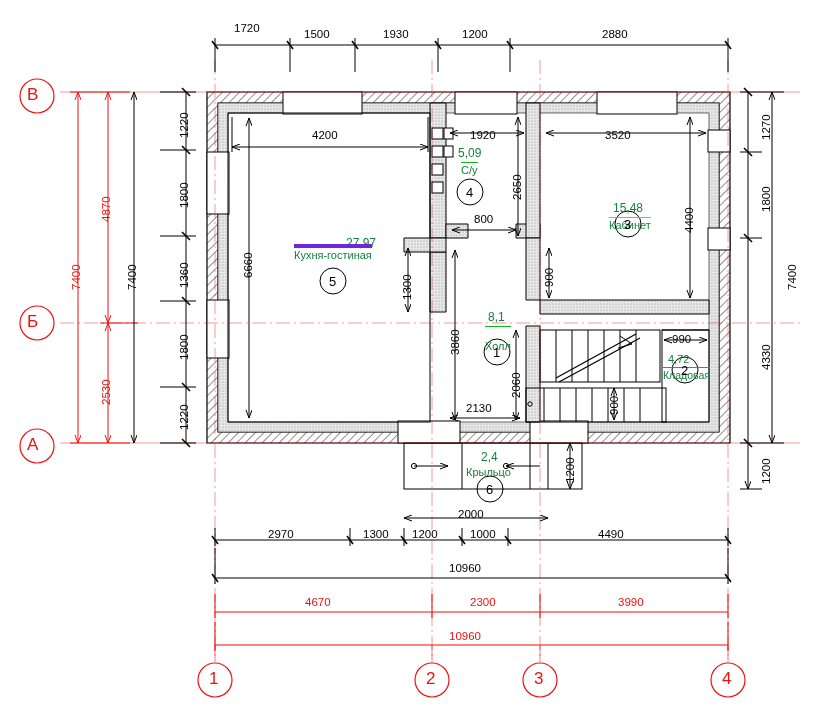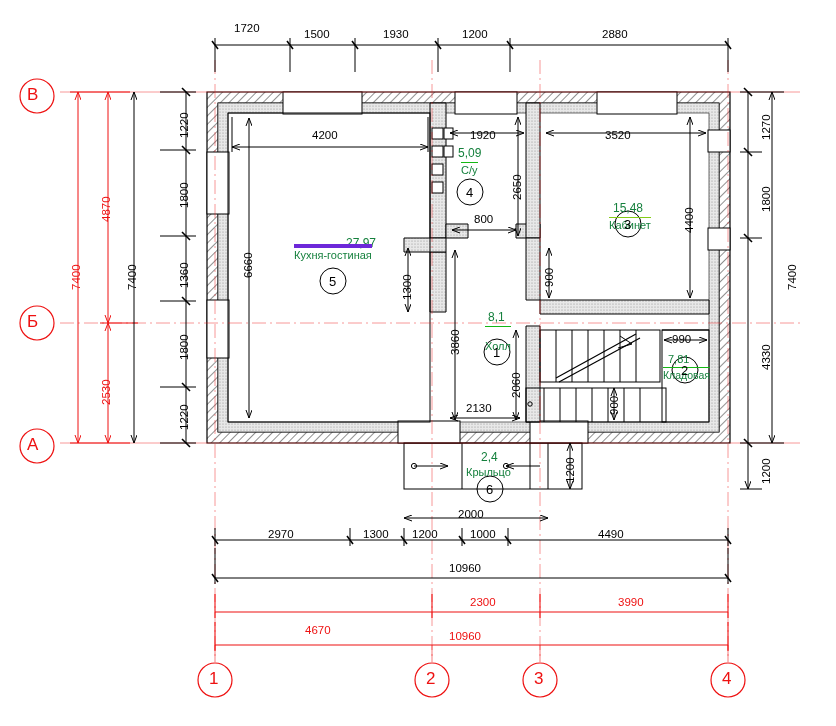--- a/index.html
+++ b/index.html
@@ -366,42 +366,42 @@
 <div class="lbl" style="left:466px;top:402px;">2130</div>
 <div class="lbl" style="left:458px;top:508px;">2000</div>
 <div class="lbl dimv" style="left:564px;top:483px;transform:rotate(-90deg);">1200</div>
 
 <div class="lbl" style="left:268px;top:528px;">2970</div>
 <div class="lbl" style="left:363px;top:528px;">1300</div>
 <div class="lbl" style="left:412px;top:528px;">1200</div>
 <div class="lbl" style="left:470px;top:528px;">1000</div>
 <div class="lbl" style="left:598px;top:528px;">4490</div>
 <div class="lbl" style="left:449px;top:562px;">10960</div>
-<div class="lbl red" style="left:305px;top:596px;margin-top:28px;">4670</div>
+<div class="lbl red" style="left:305px;top:596px;">4670</div>
 <div class="lbl red" style="left:470px;top:596px;">2300</div>
 <div class="lbl red" style="left:618px;top:596px;">3990</div>
 <div class="lbl red" style="left:449px;top:630px;">10960</div>
 
 <div class="lbl grn" style="left:318px;top:236px;font-size:12px;margin-left:28px;">27,97</div>
 <div class="lbl grn" style="left:294px;top:244px;font-size:11px;border-top:4px solid #6d28d9;padding-top:1px;text-align:center;">Кухня-гостиная</div>
 <div class="lbl" style="left:329px;top:274px;font-size:13px;">5</div>
 
 <div class="lbl grn" style="left:458px;top:146px;font-size:12px;">5,09</div>
 <div class="lbl grn" style="left:461px;top:162px;font-size:11px;border-top:1px solid #14b814;padding-top:1px;">С/у</div>
 <div class="lbl" style="left:466px;top:185px;font-size:13px;">4</div>
 
 <div class="lbl grn" style="left:613px;top:201px;font-size:12px;">15,48</div>
 <div class="lbl grn" style="left:609px;top:217px;font-size:11px;border-top:1px solid #84cc16;padding-top:1px;">Кабинет</div>
 <div class="lbl" style="left:624px;top:217px;font-size:13px;">3</div>
 
 <div class="lbl grn" style="left:488px;top:310px;font-size:12px;">8,1</div>
 <div class="lbl grn" style="left:485px;top:326px;font-size:11px;border-top:1px solid #14b814;padding-top:13px;">Холл</div>
 <div class="lbl" style="left:493px;top:345px;font-size:13px;">1</div>
 
-<div class="lbl grn" style="left:668px;top:353px;font-size:11px;">7,81</div>
+<div class="lbl grn" style="left:668px;top:353px;font-size:11px;">4,72</div>
 <div class="lbl grn" style="left:663px;top:367px;font-size:10.5px;border-top:1px solid #14b814;padding-top:1px;">Кладовая</div>
 <div class="lbl" style="left:681px;top:363px;font-size:13px;">2</div>
 
 <div class="lbl grn" style="left:481px;top:450px;font-size:12px;">2,4</div>
 <div class="lbl grn" style="left:466px;top:466px;font-size:11px;">Крыльцо</div>
 <div class="lbl" style="left:486px;top:482px;font-size:13px;">6</div>
 
 </div>
 
 </body></html>

